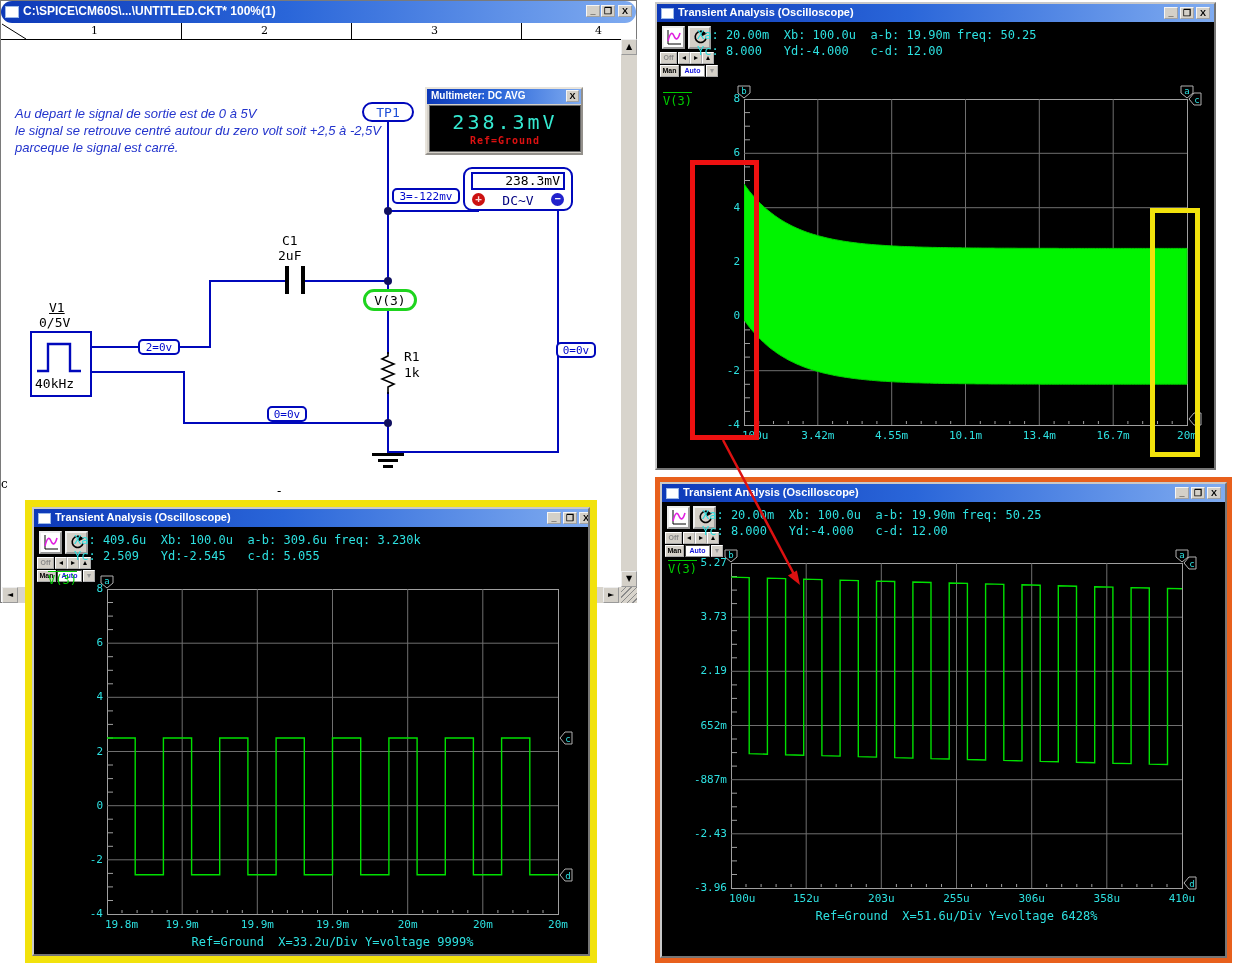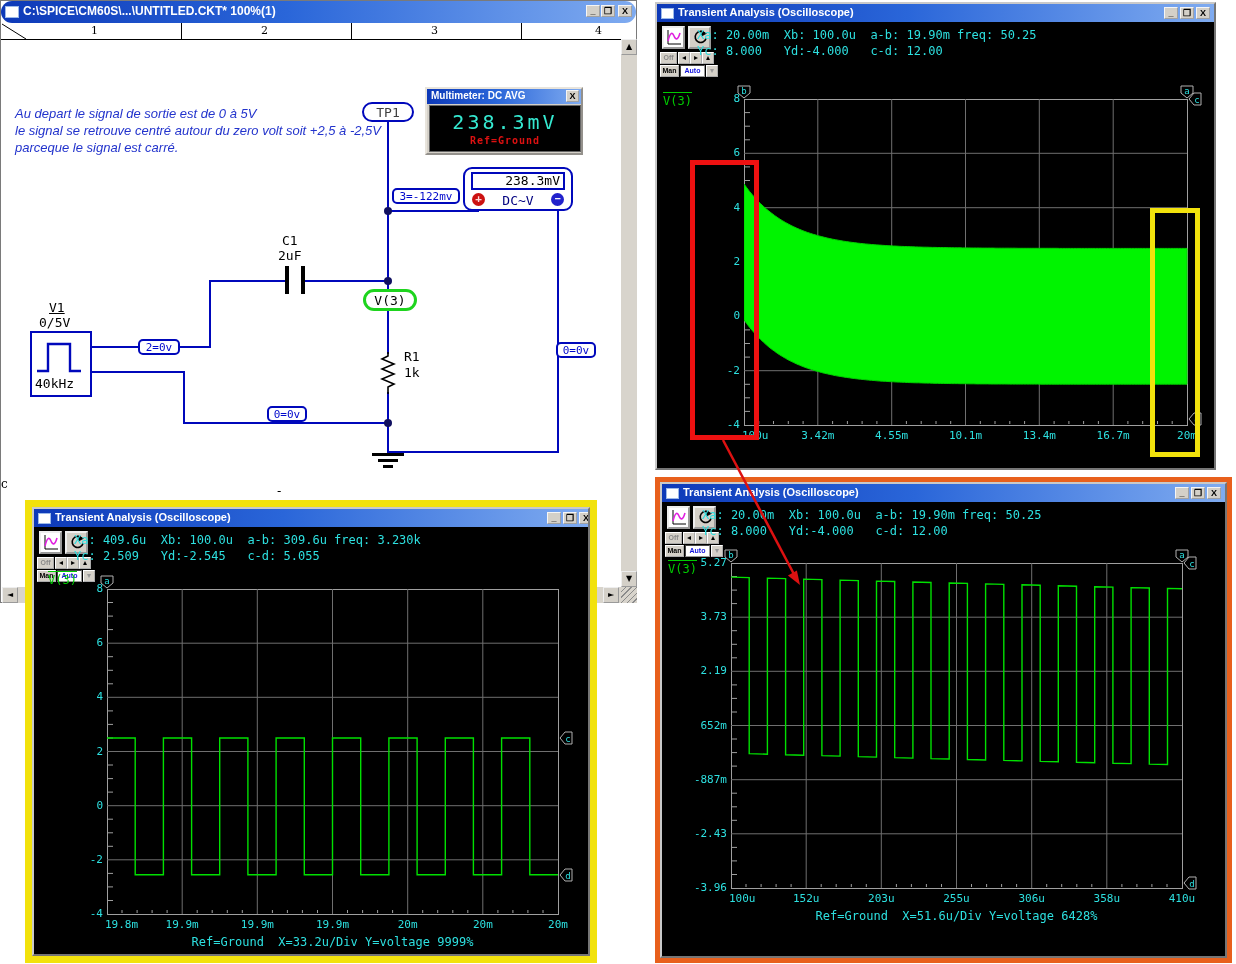--- a/index.html
+++ b/index.html
@@ -62,21 +62,21 @@
     <div class="w" style="left:90px;top:370px;width:94px;height:2px;"></div>
     <div class="w" style="left:182px;top:370px;width:2px;height:53px;"></div>
     <div class="w" style="left:182px;top:421px;width:206px;height:2px;"></div>
     <div class="w" style="left:386px;top:391px;width:2px;height:62px;"></div>
 
     <div class="abs" style="left:383px;top:206px;width:8px;height:8px;border-radius:4px;background:#101060;"></div>
     <div class="abs" style="left:383px;top:276px;width:8px;height:8px;border-radius:4px;background:#101060;"></div>
     <div class="abs" style="left:383px;top:418px;width:8px;height:8px;border-radius:4px;background:#101060;"></div>
 
     <div class="abs" style="left:361px;top:101px;width:52px;height:20px;border:2px solid #0008bb;border-radius:11px;background:#fff;
-                font:13px 'DejaVu Sans Mono',monospace;color:#404040;text-align:center;line-height:17px;box-sizing:border-box;">TP1</div>
+                font:13px 'DejaVu Sans Mono',monospace;color:#1d4ed8;text-align:center;line-height:17px;box-sizing:border-box;">TP1</div>
 
     <div class="ctext" style="left:48px;top:299px;text-decoration:underline;">V1</div>
     <div class="ctext" style="left:38px;top:314px;">0/5V</div>
     <div class="abs" style="left:29px;top:330px;width:62px;height:66px;border:2px solid #0008bb;box-sizing:border-box;background:#fff;">
       <svg width="56" height="40" style="position:absolute;left:2px;top:3px;">
         <path d="M3,35 H14 V8 H36 V35 H47" stroke="#0008bb" stroke-width="2.4" fill="none"></path>
       </svg>
       <div class="ctext" style="left:3px;top:43px;">40kHz</div>
     </div>
 

